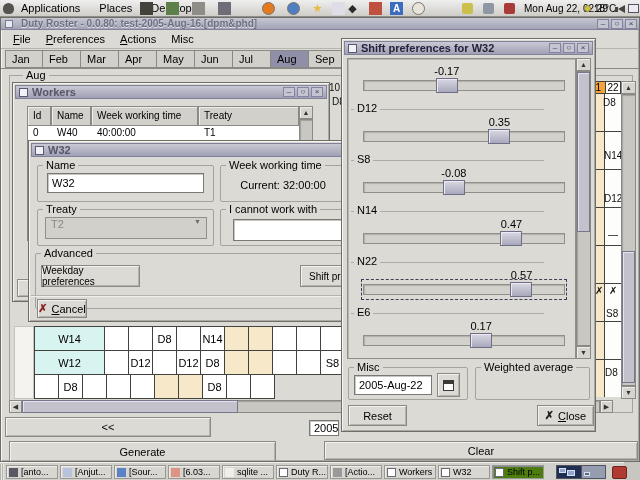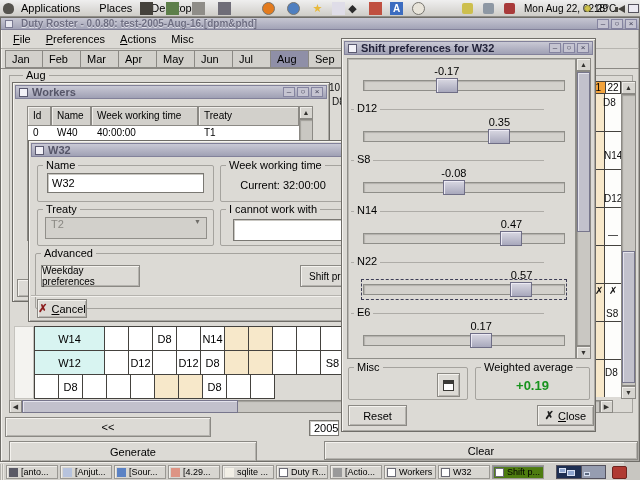--- a/index.html
+++ b/index.html
@@ -238,21 +238,21 @@
 
     <div class="sarr" style="left:8px;top:382px;width:13px;height:13px">◀</div>
     <div class="strough" style="left:21px;top:382px;width:578px;height:13px"></div>
     <div class="sthumb" style="left:21px;top:382px;width:216px;height:13px"></div>
     <div class="sarr" style="left:599px;top:382px;width:13px;height:13px">▶</div>
 
     <div class="gbtn" style="left:4px;top:399px;width:206px;height:20px">
       <span>&lt;&lt;</span>
     </div>
     <div class="input yearfield">2005</div>
-    <div class="gbtn" style="left:8px;top:423px;width:248px;height:21px">
+    <div class="gbtn" style="left:8px;top:423px;width:267px;height:21px">
       <span>Generate</span>
     </div>
     <div class="gbtn" style="left:323px;top:423px;width:314px;height:19px">
       <span>Clear</span>
     </div>
   </div>
 
   <div class="win workers">
     <div class="tbar inactive">
       <span class="ticn"></span>
@@ -397,27 +397,27 @@
         </div>
     </div>
     <div class="sarr" style="left:234px;top:19px;width:15px;height:13px">▲</div>
     <div class="strough" style="left:234px;top:32px;width:15px;height:275px"></div>
     <div class="sthumb" style="left:235px;top:33px;width:13px;height:160px"></div>
     <div class="sarr" style="left:234px;top:307px;width:15px;height:13px">▼</div>
 
     <div class="frame" style="left:6px;top:328px;width:120px;height:33px">
       <span class="legend">Misc</span>
     </div>
+    <div class="input" style="left:12px;top:336px;width:78px;height:20px">2005-Aug-22</div>
     <div class="gbtn calbtn" style="left:95px;top:334px">
       <span class="calicon"></span>
     </div>
 
     <div class="frame" style="left:133px;top:328px;width:115px;height:33px">
       <span class="legend">Weighted average</span>
-      <div class="weighted" style="left:0;top:10px;width:100%">+0.19</div>
     </div>
 
     <div class="gbtn" style="left:6px;top:366px;width:59px;height:21px">
       <span>Reset</span>
     </div>
     <div class="gbtn" style="left:195px;top:366px;width:57px;height:21px">
       <span class="xmark dark">✗</span>
       <span class="mn">Close</span>
     </div>
   </div>
@@ -466,21 +466,21 @@
         <div class="titem">
           <span class="ticon" style="background: rgb(183, 195, 221);"></span>
           <span class="tlabel">[Anjut...</span>
         </div>
         <div class="titem">
           <span class="ticon" style="background: rgb(91, 130, 196);"></span>
           <span class="tlabel">[Sour...</span>
         </div>
         <div class="titem">
           <span class="ticon" style="background: rgb(221, 148, 132);"></span>
-          <span class="tlabel">[4.29...</span>
+          <span class="tlabel">[6.03...</span>
         </div>
         <div class="titem">
           <span class="ticon" style="background: rgb(242, 239, 230);"></span>
           <span class="tlabel">sqlite ...</span>
         </div>
         <div class="titem">
           <span class="ticon" style="background: rgb(255, 255, 255); border: 1px solid rgb(106, 106, 116);"></span>
           <span class="tlabel">Duty R...</span>
         </div>
         <div class="titem">

